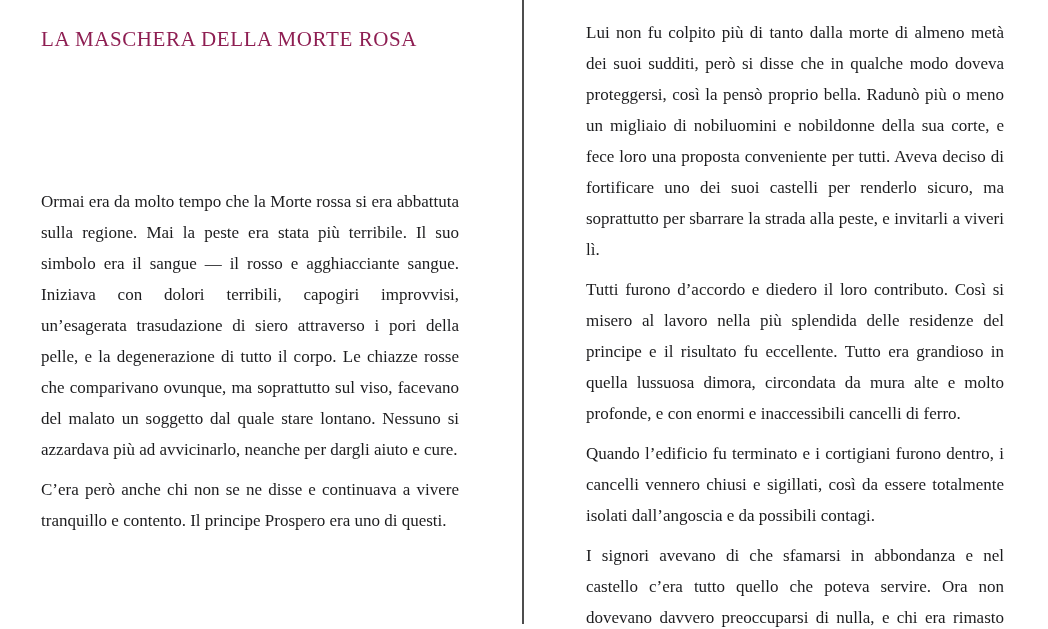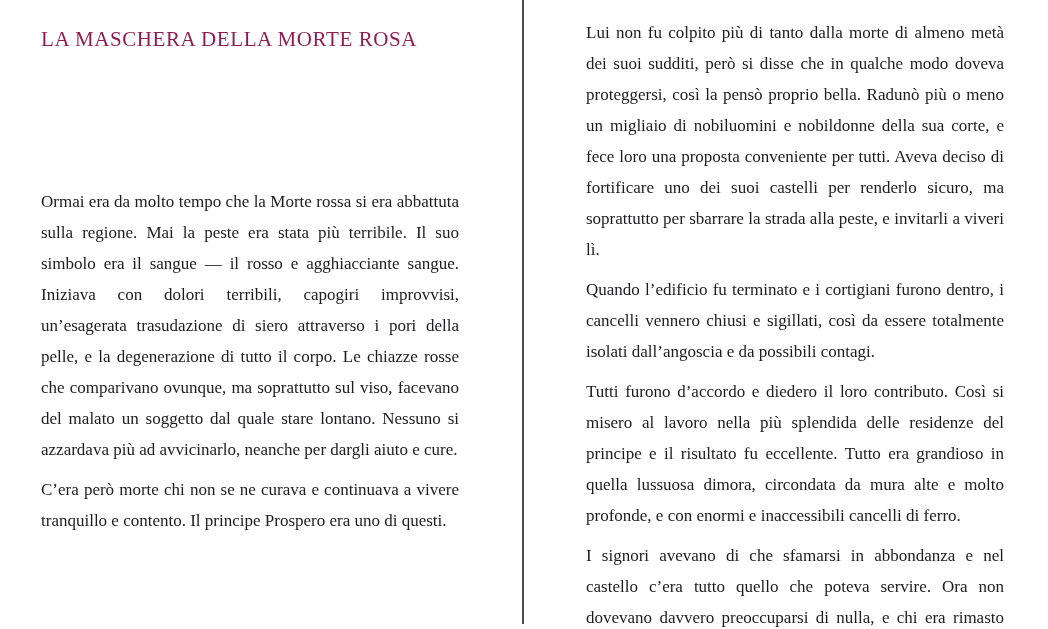--- a/index.html
+++ b/index.html
@@ -51,25 +51,25 @@
   }
 </style>
 </head>
 <body>
 
 <div class="spread">
 
   <section class="page page-left">
     <h1 class="title">LA MASCHERA DELLA MORTE ROSA</h1>
     <p>Ormai era da molto tempo che la Morte rossa si era abbattuta sulla regione. Mai la peste era stata più terribile. Il suo simbolo era il sangue — il rosso e agghiacciante sangue. Iniziava con dolori terribili, capogiri improvvisi, un’esagerata trasudazione di siero attraverso i pori della pelle, e la degenerazione di tutto il corpo. Le chiazze rosse che comparivano ovunque, ma soprattutto sul viso, facevano del malato un soggetto dal quale stare lontano. Nessuno si azzardava più ad avvicinarlo, neanche per dargli aiuto e cure.</p>
-    <p>C’era però morte chi non se ne curava e continuava a vivere tranquillo e contento. Il principe Prospero era uno di questi.</p>
+    <p>C’era però anche chi non se ne disse e continuava a vivere tranquillo e contento. Il principe Prospero era uno di questi.</p>
   </section>
 
   <div class="divider"></div>
 
   <section class="page page-right">
     <p>Lui non fu colpito più di tanto dalla morte di almeno metà dei suoi sudditi, però si disse che in qualche modo doveva proteggersi, così la pensò proprio bella. Radunò più o meno un migliaio di nobiluomini e nobildonne della sua corte, e fece loro una proposta conveniente per tutti. Aveva deciso di fortificare uno dei suoi castelli per renderlo sicuro, ma soprattutto per sbarrare la strada alla peste, e invitarli a viveri lì.</p>
+    <p>Tutti furono d’accordo e diedero il loro contributo. Così si misero al lavoro nella più splendida delle residenze del principe e il risultato fu eccellente. Tutto era grandioso in quella lussuosa dimora, circondata da mura alte e molto profonde, e con enormi e inaccessibili cancelli di ferro.</p>
     <p>Quando l’edificio fu terminato e i cortigiani furono dentro, i cancelli vennero chiusi e sigillati, così da essere totalmente isolati dall’angoscia e da possibili contagi.</p>
-    <p>Tutti furono d’accordo e diedero il loro contributo. Così si misero al lavoro nella più splendida delle residenze del principe e il risultato fu eccellente. Tutto era grandioso in quella lussuosa dimora, circondata da mura alte e molto profonde, e con enormi e inaccessibili cancelli di ferro.</p>
     <p>I signori avevano di che sfamarsi in abbondanza e nel castello c’era tutto quello che poteva servire. Ora non dovevano davvero preoccuparsi di nulla, e chi era rimasto fuori… beh questo non era affar loro. No davvero!</p>
   </section>
 
 </div>
 
 </body></html>

